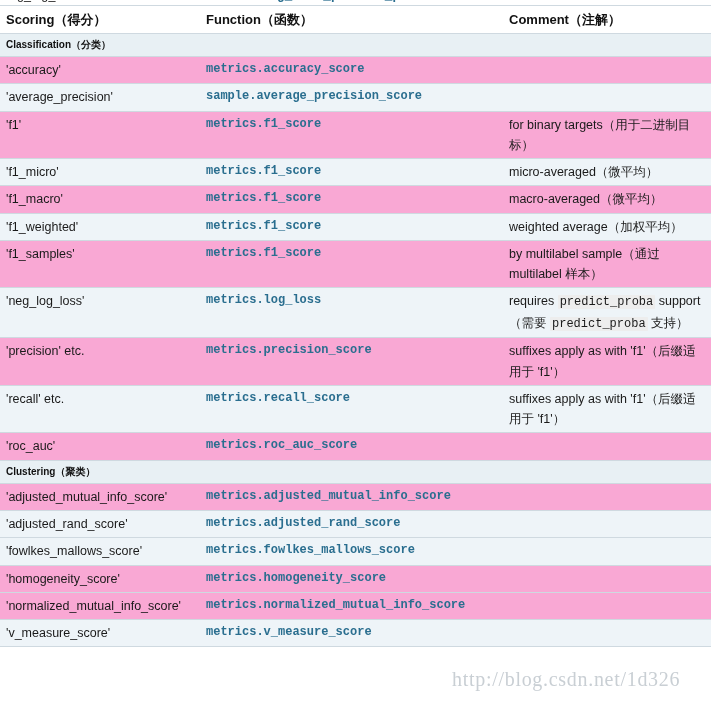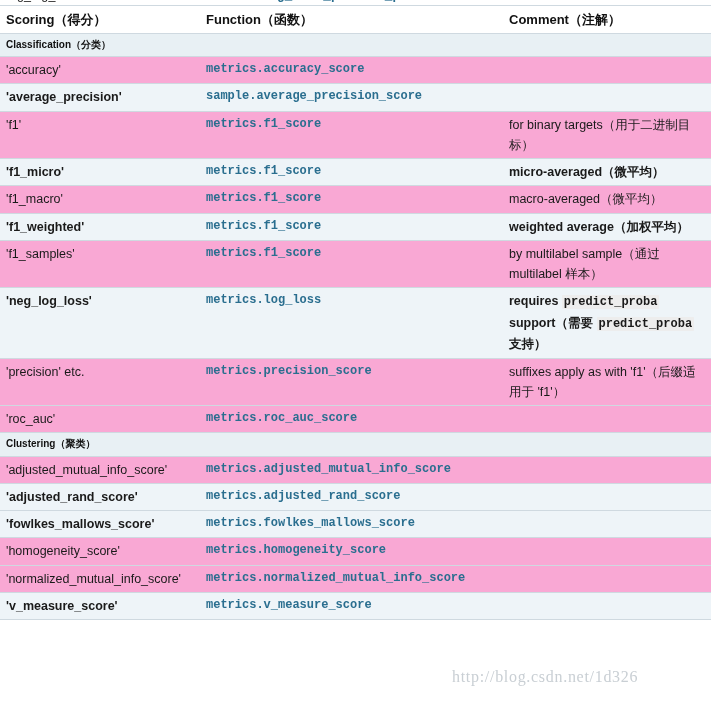--- a/index.html
+++ b/index.html
@@ -78,21 +78,21 @@
   tr.section-row td {
     background: #e8f0f4;
     font-weight: bold;
     font-size: 10px;
     color: #111111;
     border-top: 1px solid #b9c9d4;
     border-bottom: 1px solid #b9c9d4;
   }
 
   tr.row-odd  td { background: #f9a8d4; }
-  tr.row-even td { background: #eef4f8; font-weight: bold; }
+  tr.row-even td { background: #eef4f8; }
 
   td.scoring-cell {
     color: #1a1a1a;
     white-space: nowrap;
   }
   td.function-cell {
     font-family: "Liberation Mono", monospace;
     font-weight: bold;
     font-size: 12px;
     color: #2a6e8f;
@@ -113,21 +113,21 @@
     color: #1a1a1a;
     padding: 0 2px;
     border-radius: 1px;
   }
 
   #watermark {
     position: absolute;
     left: 452px;
     top: 668px;
     font-family: "Liberation Serif", serif;
-    font-size: 16px;
+    font-size: 20px;
     color: #c9cfd4;
     letter-spacing: 0.7px;
     white-space: nowrap;
     pointer-events: none;
   }
 </style>
 </head>
 <body>
 
 <div id="clipped-top">
@@ -191,20 +191,25 @@
       <tr class="row-even">
         <td class="scoring-cell">'neg_log_loss'</td>
         <td class="function-cell">metrics.log_loss</td>
         <td class="comment-cell">requires <code>predict_proba</code> support（需要 <code>predict_proba</code> 支持）</td>
       </tr>
       <tr class="row-odd">
         <td class="scoring-cell">'precision' etc.</td>
         <td class="function-cell">metrics.precision_score</td>
         <td class="comment-cell">suffixes apply as with 'f1'（后缀适用于 'f1'）</td>
       </tr>
+      <tr class="row-even">
+        <td class="scoring-cell">'recall' etc.</td>
+        <td class="function-cell">metrics.recall_score</td>
+        <td class="comment-cell">suffixes apply as with 'f1'（后缀适用于 'f1'）</td>
+      </tr>
       <tr class="row-odd">
         <td class="scoring-cell">'roc_auc'</td>
         <td class="function-cell">metrics.roc_auc_score</td>
         <td class="comment-cell"></td>
       </tr>
       <tr class="section-row">
         <td colspan="3">Clustering（聚类）</td>
       </tr>
       <tr class="row-odd">
         <td class="scoring-cell">'adjusted_mutual_info_score'</td>

